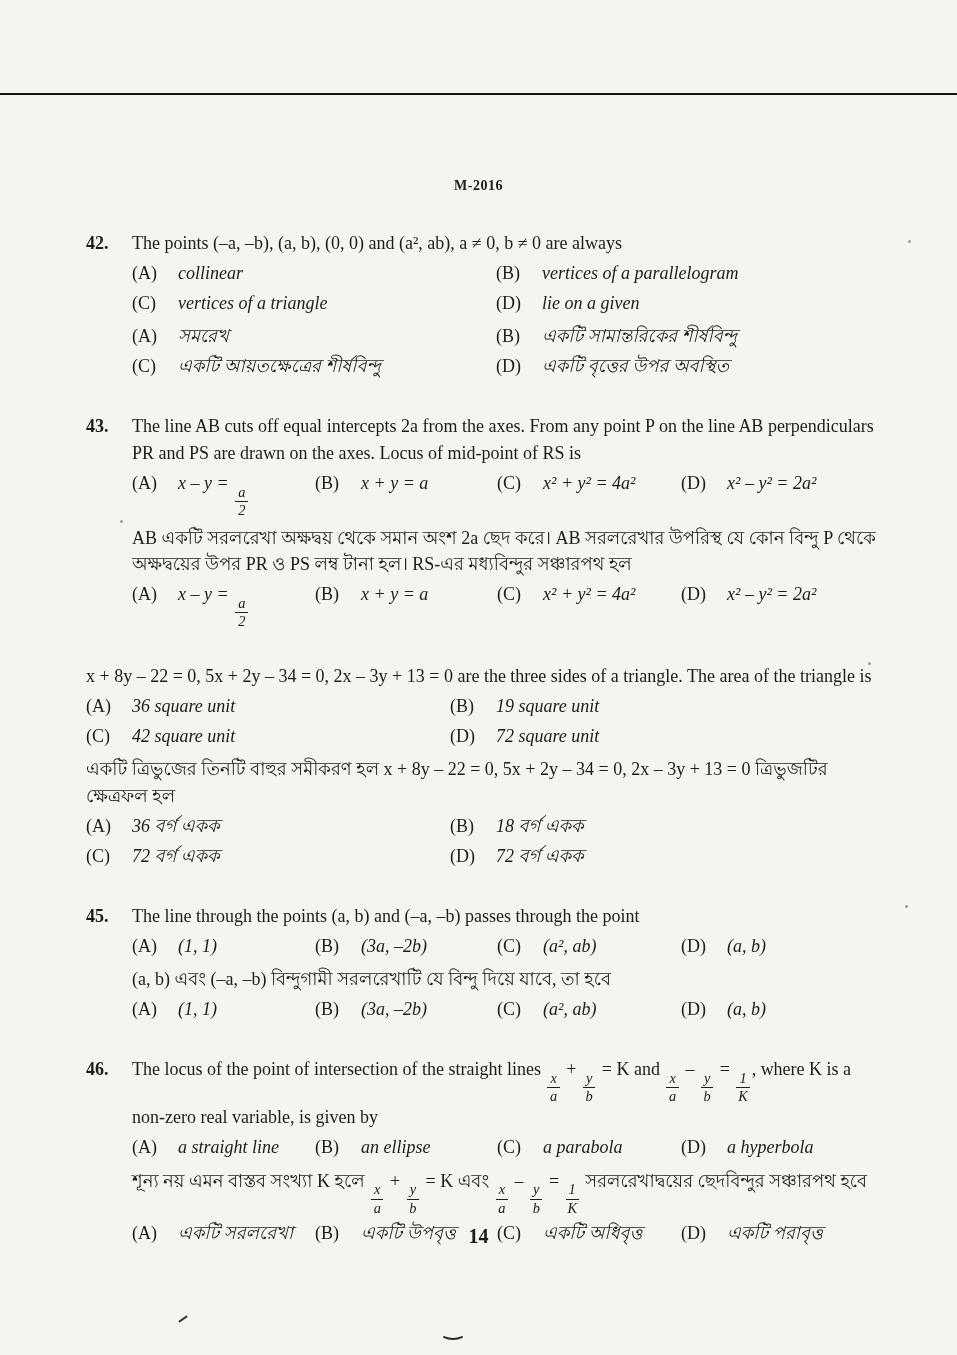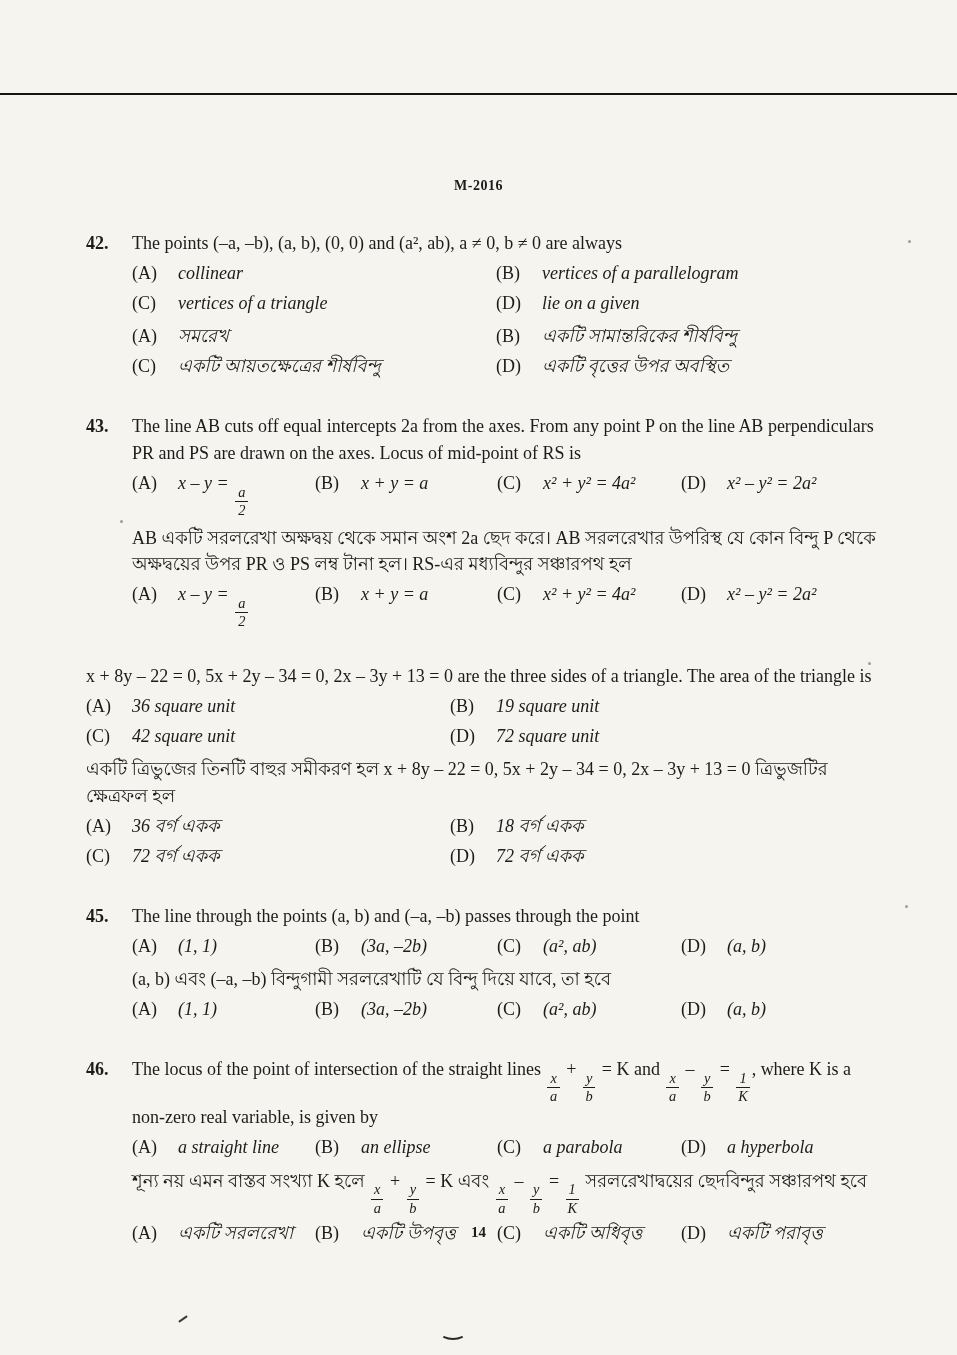--- a/index.html
+++ b/index.html
@@ -23,21 +23,21 @@
   .grid4{grid-template-columns:183px 182px 184px 1fr;}
   .opt{display:flex;align-items:baseline;}
   .olabel{flex:0 0 46px;}
   .otext{min-width:0;font-style:italic;}
   .math{font-style:italic;}
   .frac{display:inline-flex;flex-direction:column;align-items:center;
     vertical-align:-0.55em;line-height:1.05;font-size:0.8em;margin:0 2px;font-style:italic;}
   .frac .num{border-bottom:1.3px solid #1c1c1c;padding:0 3px 1px;}
   .frac .den{padding-top:1px;}
   .footer{position:absolute;top:1222px;left:0;width:100%;text-align:center;
-    font-weight:bold;font-size:15px;}
+    font-weight:bold;font-size:20px;}
   .scan-mark-curve{position:absolute;left:440px;top:1326px;width:26px;height:14px;
     border:2px solid transparent;border-bottom-color:#2a2a2a;border-radius:50%;}
   .scan-mark-tick{position:absolute;left:178px;top:1318px;width:10px;height:2px;
     background:#3a3a3a;transform:rotate(-35deg);}
   .speck{position:absolute;width:3px;height:3px;border-radius:50%;background:rgba(50,50,50,.45);}
 </style>
 </head>
 <body>
 
 <div class="page">

